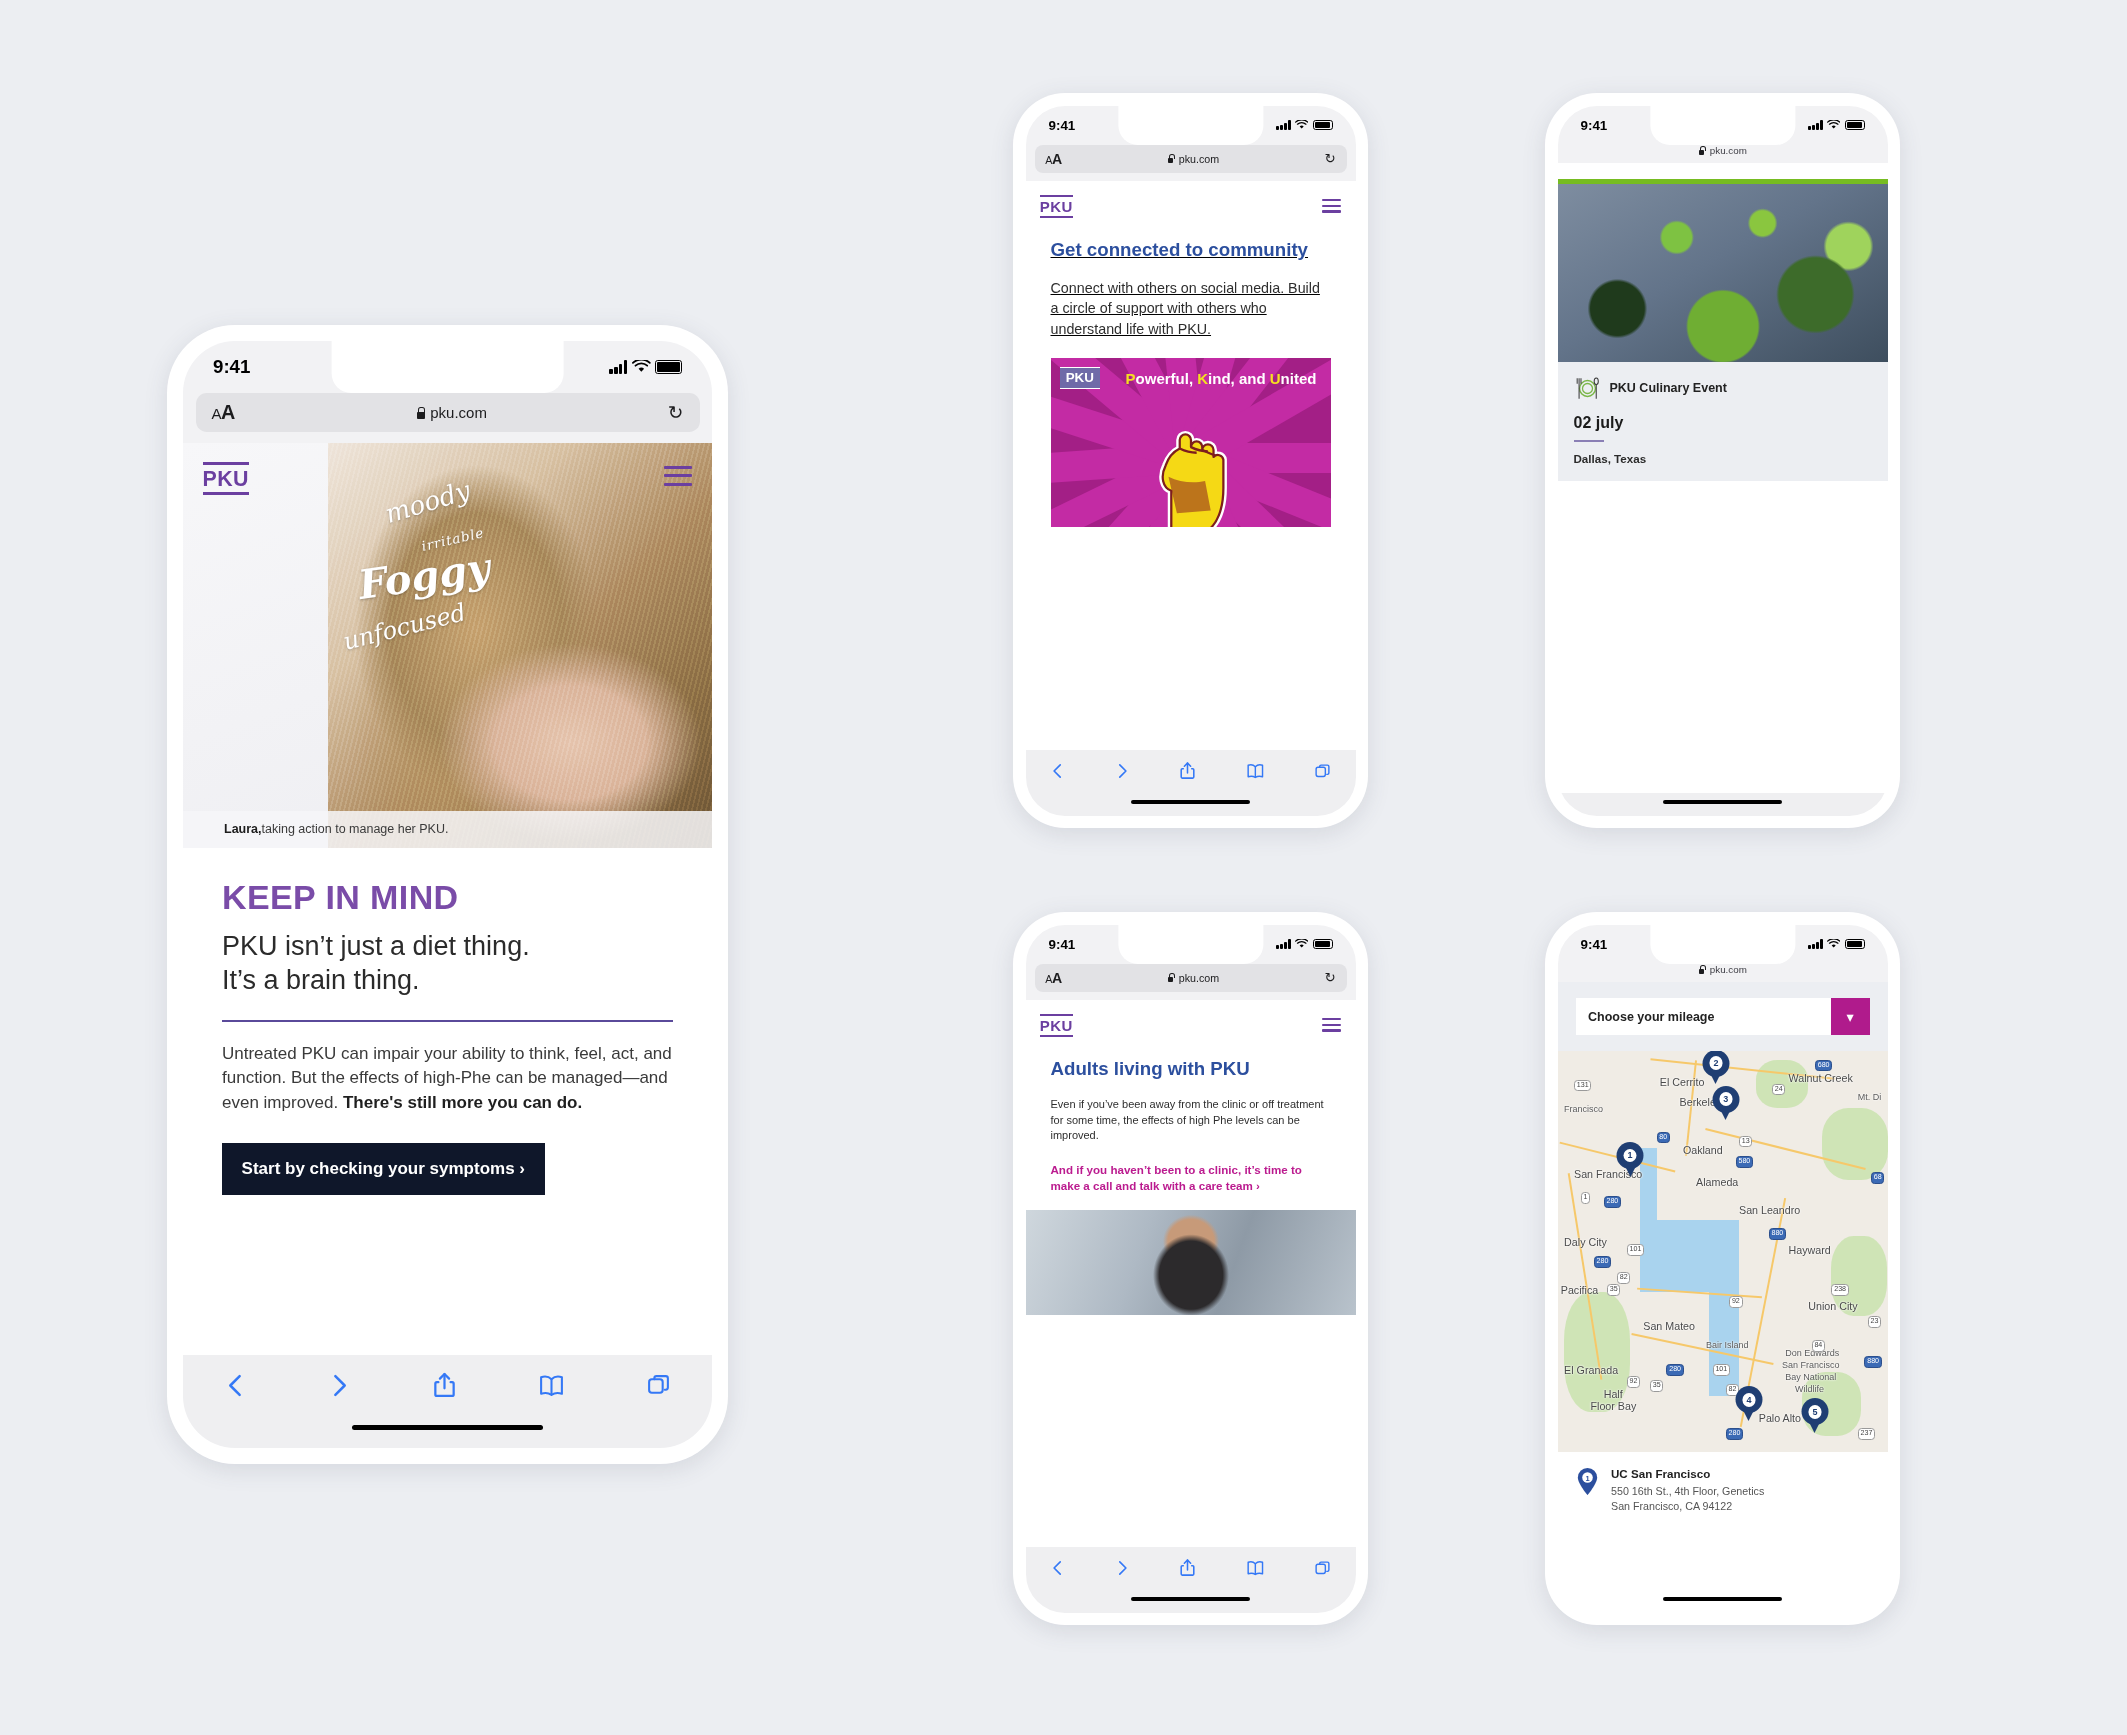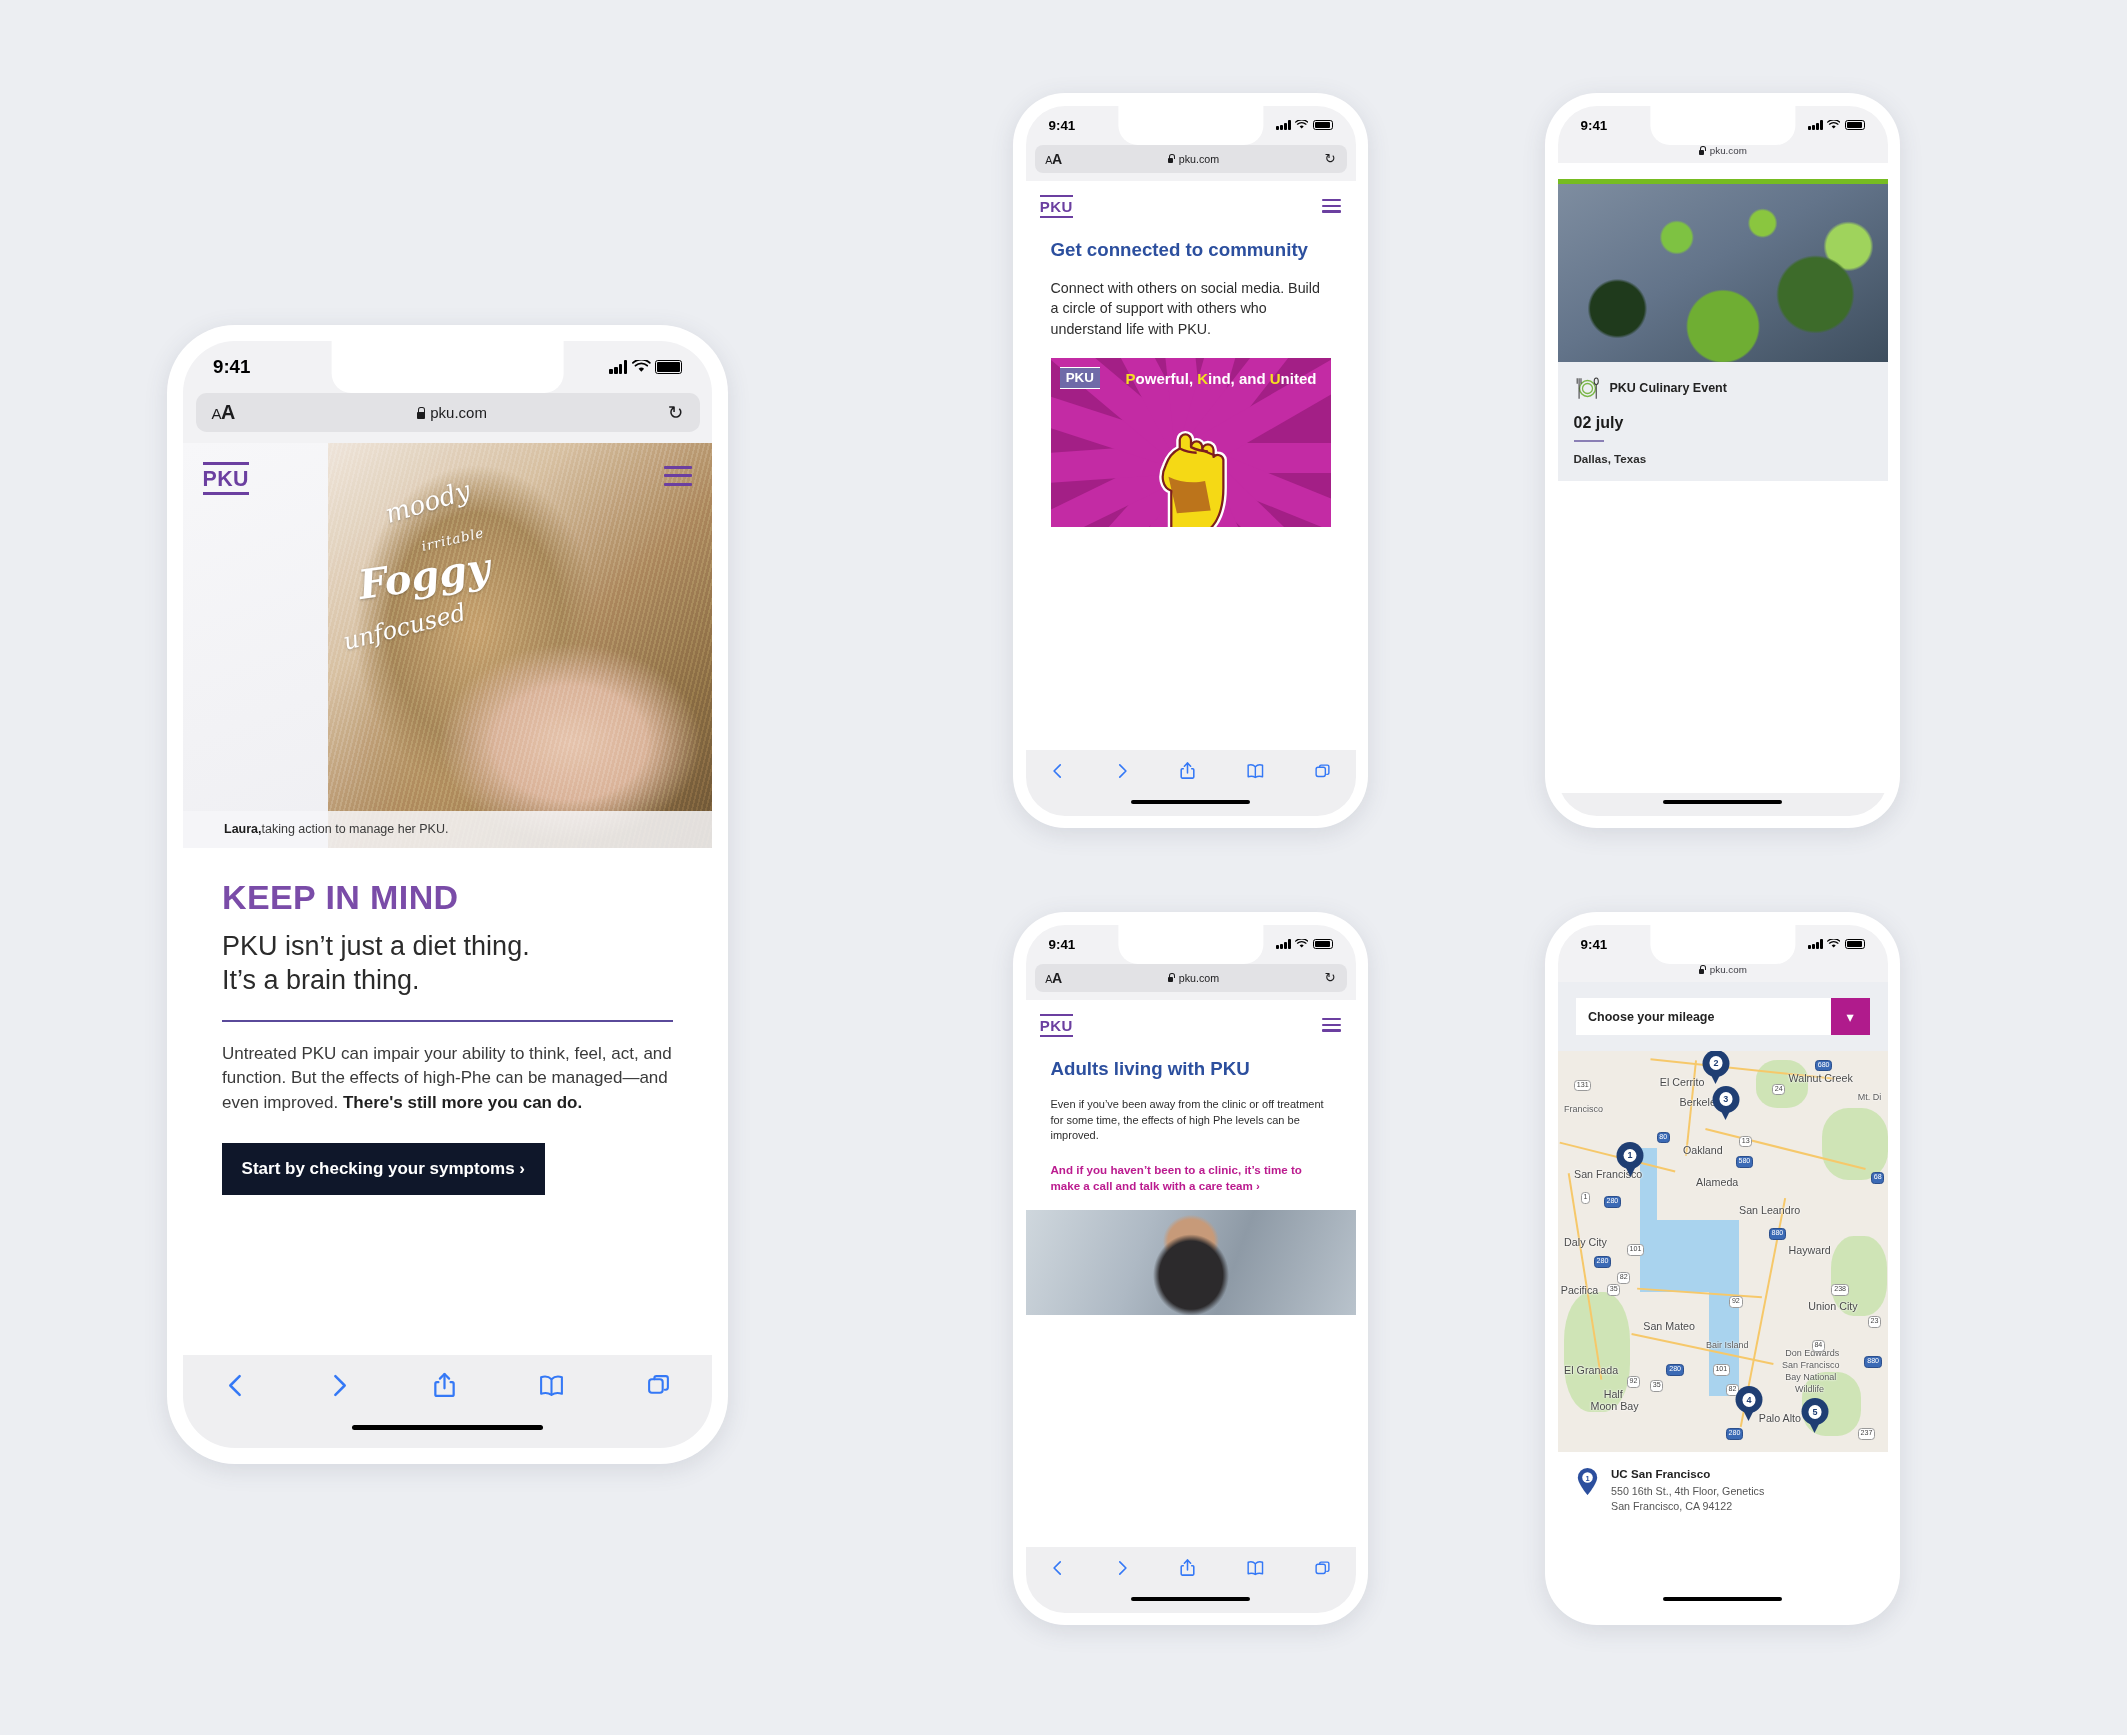--- a/index.html
+++ b/index.html
@@ -163,21 +163,21 @@
   .para { font-size: 17px; line-height: 1.45; color: #3a3a3a; }
   .para b { color: #1f1f1f; }
   .cta {
     margin-top: 27px; background: #0f172a; color: #fff;
     font-size: 17px; font-weight: bold; padding: 16px 19.6px;
     display: inline-block; border: none; cursor: pointer;
   }
 
   
   #phone-community { left: 1013px; top: 93px; width: 355px; height: 735px; }
-  .p2-body { padding: 21.4px 25px 0; }
+  .p2-body { padding: 21.4px 25px 0; text-decoration: underline; }
   .poster {
     margin: 19.6px 0 0; height: 169px; position: relative; overflow: hidden;
     background: #a31f86;
   }
   .rays { position: absolute; inset: -40%; }
   .rays i {
     position: absolute; left: 50%; top: 50%; width: 50%; height: 30px;
     background: #c32ba4; transform-origin: 0 50%;
   }
   .poster-logo {
@@ -721,21 +721,21 @@
             <div class="maplabel city" style="left: 1%; top: 58%;">Pacifica</div>
             <div class="maplabel city" style="left: 76%; top: 62%;">Union City</div>
             <div class="maplabel city" style="left: 26%; top: 67%;">San Mateo</div>
             <div class="maplabel" style="left: 45%; top: 72%;">Bair Island</div>
             <div class="maplabel" style="left: 69%; top: 74%;">Don Edwards</div>
             <div class="maplabel" style="left: 68%; top: 77%;">San Francisco</div>
             <div class="maplabel" style="left: 69%; top: 80%;">Bay National</div>
             <div class="maplabel" style="left: 72%; top: 83%;">Wildlife</div>
             <div class="maplabel city" style="left: 2%; top: 78%;">El Granada</div>
             <div class="maplabel city" style="left: 14%; top: 84%;">Half</div>
-            <div class="maplabel city" style="left: 10%; top: 87%;">Moon Bay</div>
+            <div class="maplabel city" style="left: 10%; top: 87%;">Floor Bay</div>
             <div class="maplabel city" style="left: 61%; top: 90%;">Palo Alto</div>
           </div>
         <div id="map-shields">
             <div class="shield i" style="left: 78%; top: 2%;">680</div>
             <div class="shield" style="left: 5%; top: 7%;">131</div>
             <div class="shield" style="left: 65%; top: 8%;">24</div>
             <div class="shield i" style="left: 30%; top: 20%;">80</div>
             <div class="shield" style="left: 55%; top: 21%;">13</div>
             <div class="shield i" style="left: 54%; top: 26%;">580</div>
             <div class="shield i" style="left: 95%; top: 30%;">68</div>

